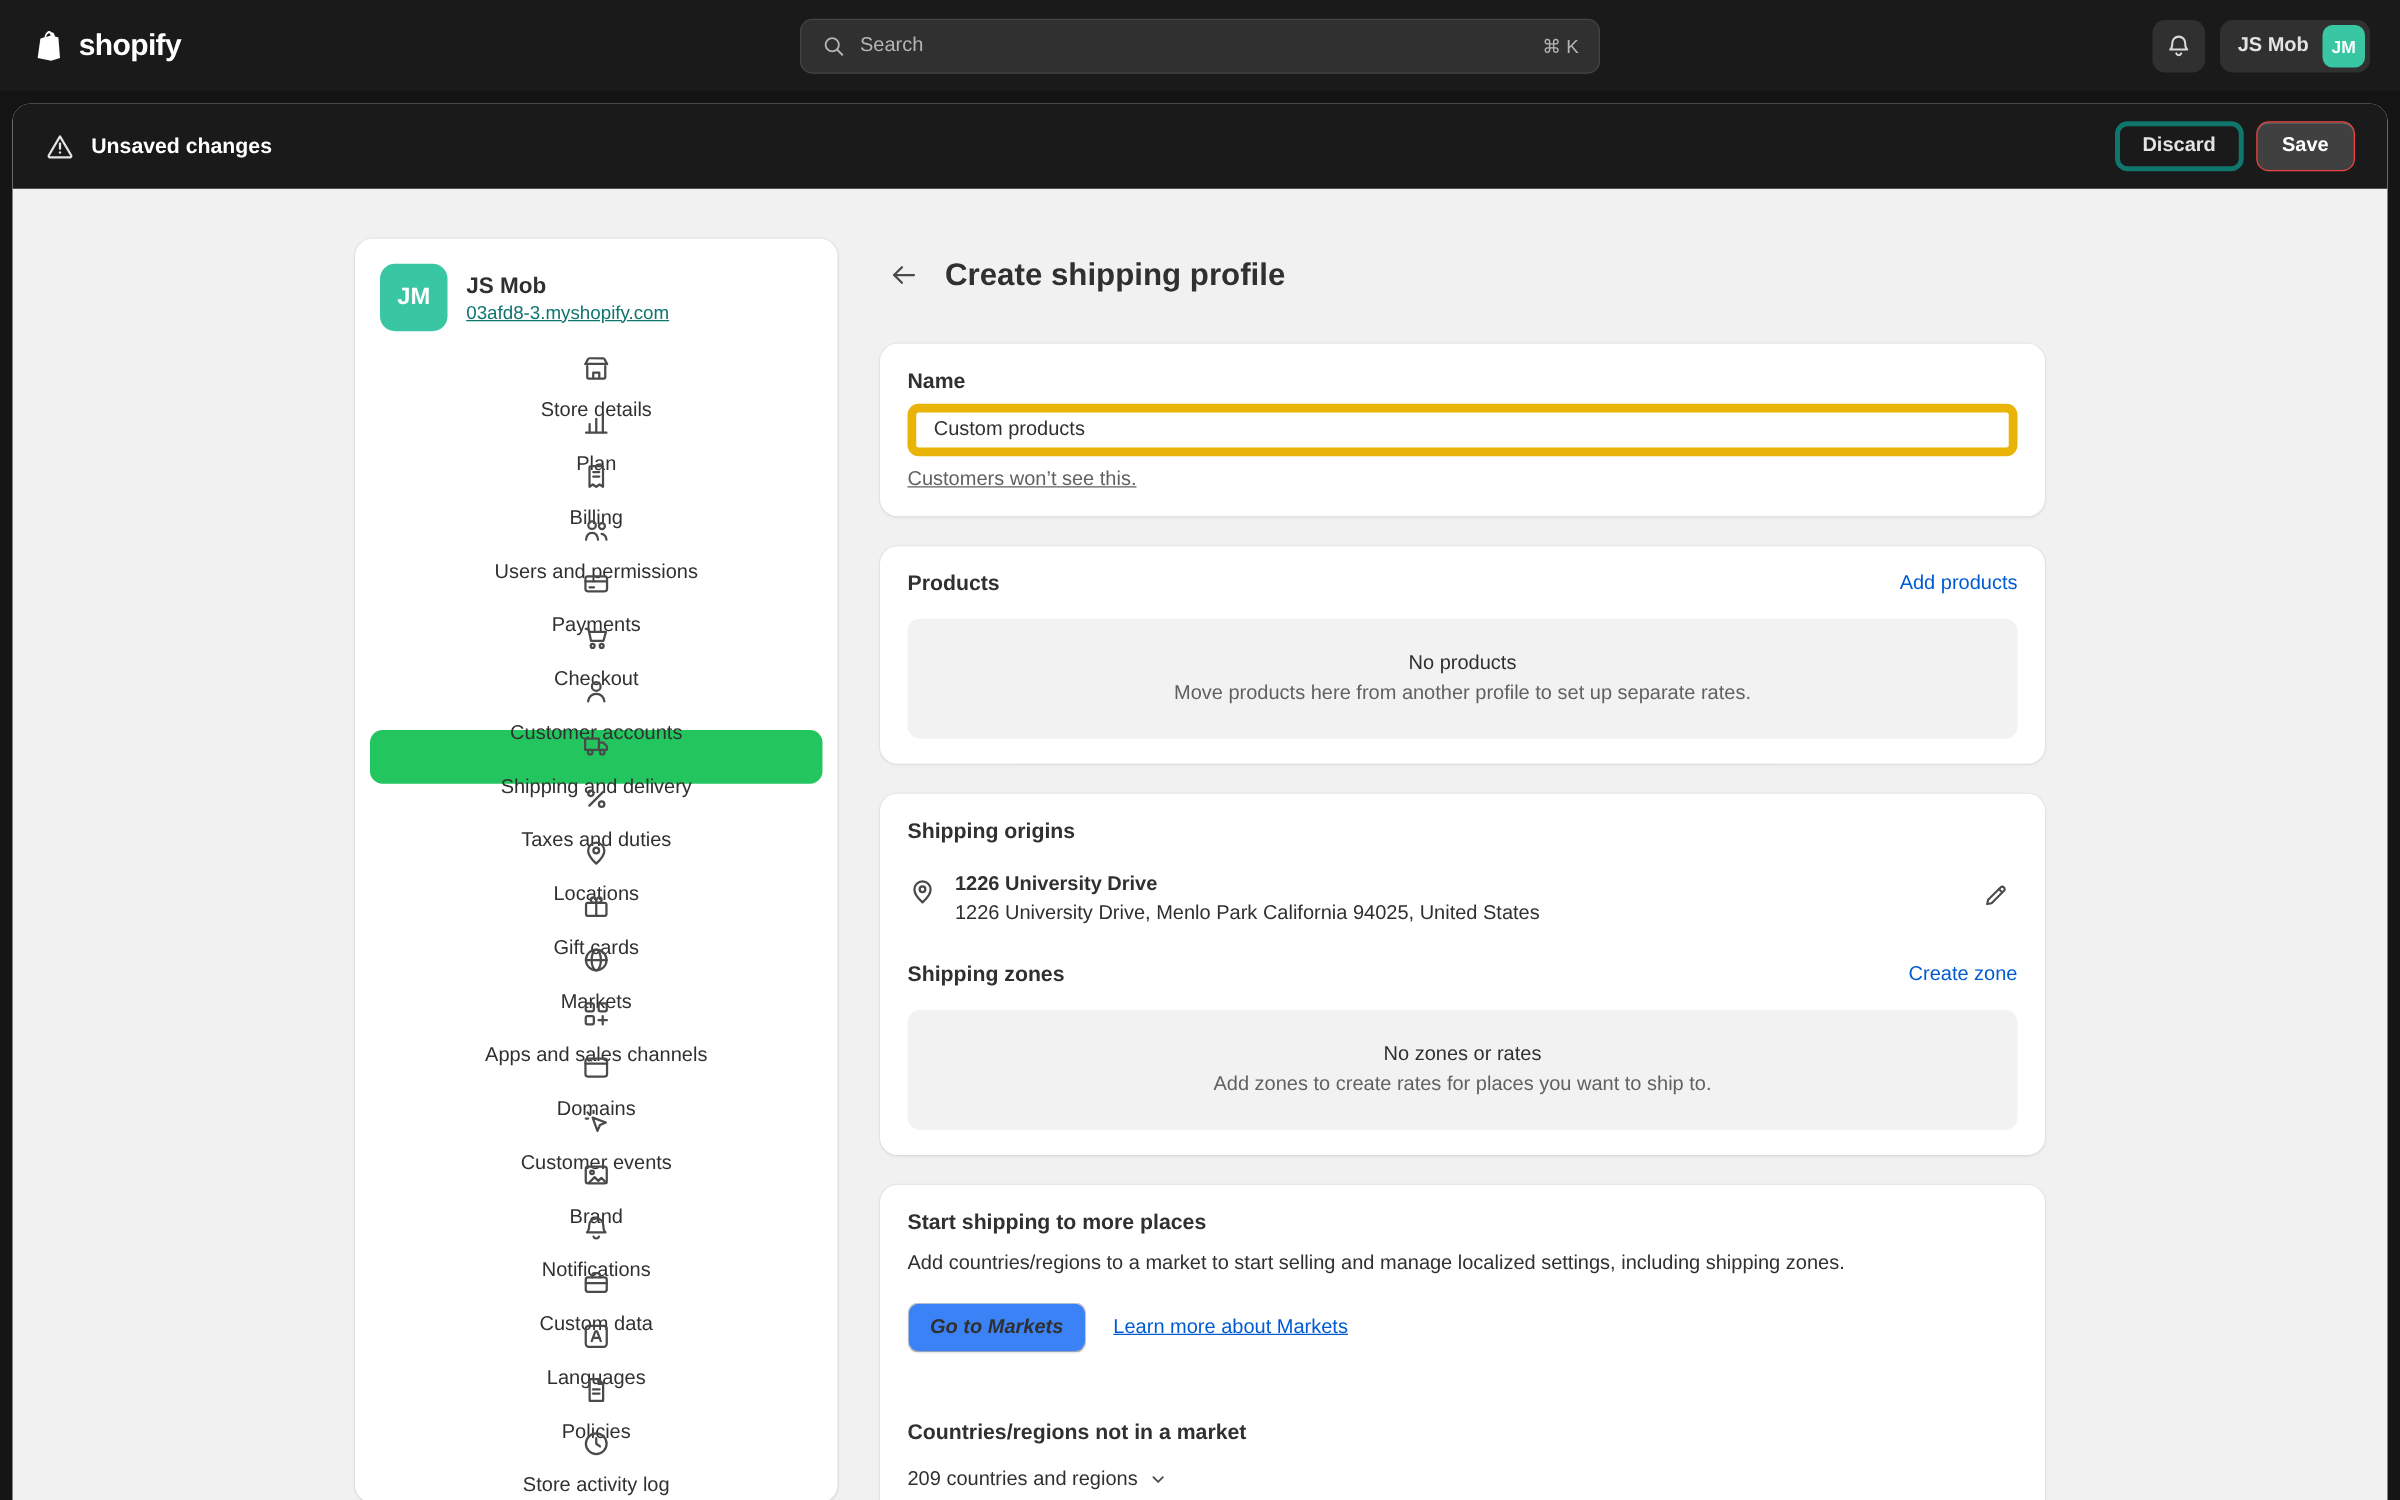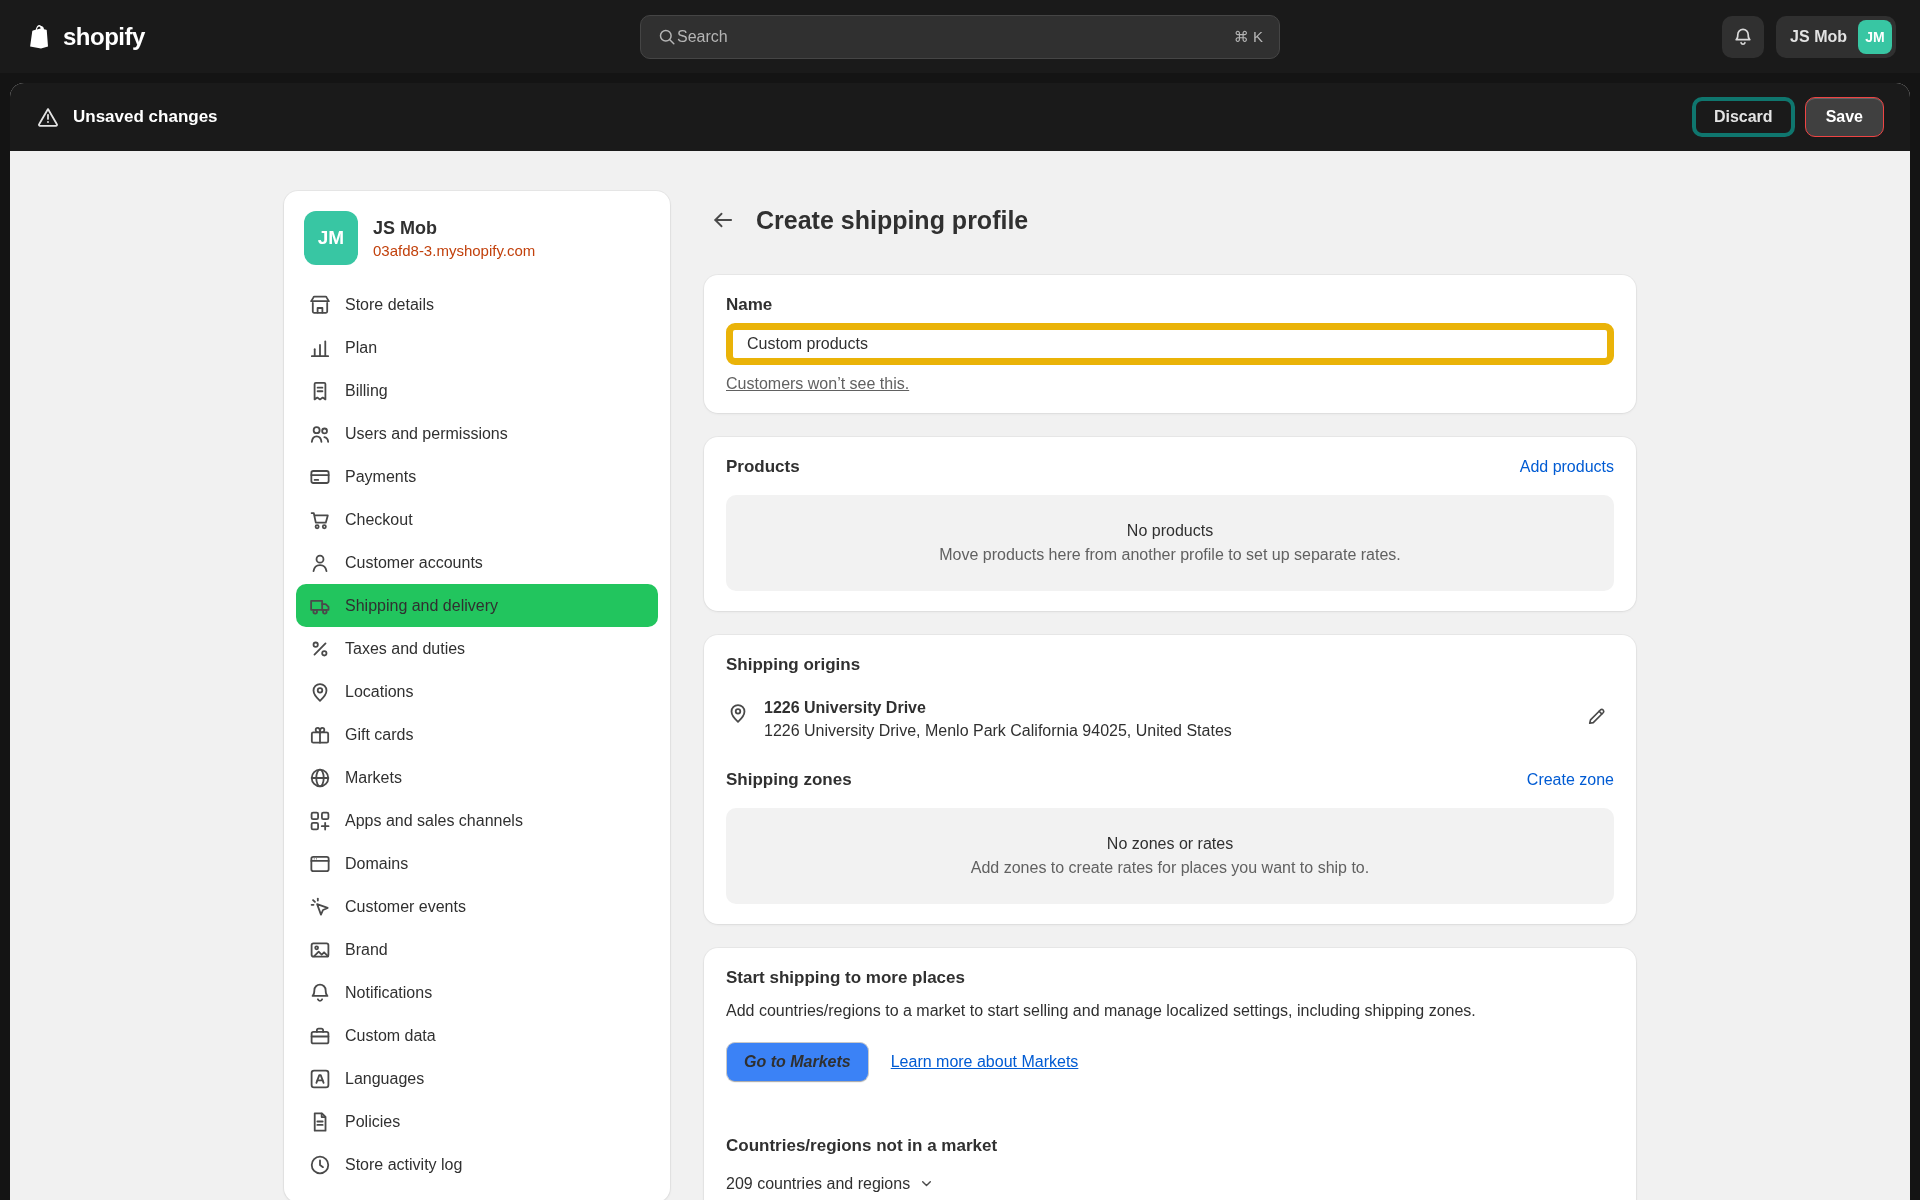--- a/index.html
+++ b/index.html
@@ -15,21 +15,21 @@
   
   .topbar {
     height: 73px; background: #1a1a1a;
     display: flex; align-items: center; padding: 0 24px; justify-content: flex-end;
   }
   .brand { flex: 1; display: flex; align-items: center; gap: 9px; color: #fff; }
   .logo-mark { width: 30px; height: 30px; color: #fff; }
   .brand-name { font-size: 24px; font-weight: 700; letter-spacing: -0.5px; }
   .searchbar {
     width: 640px; height: 44px; background: #303030; border: 1px solid #454545;
-    border-radius: 10px; display: flex; align-items: center; 
+    border-radius: 10px; display: flex; align-items: center; gap: 11px;
     padding: 0 16px; color: #b5b5b5; font-size: 16px; cursor: text;
   }
   .searchbar .search-ic { width: 20px; height: 20px; color: #b5b5b5; flex: none; }
   .searchbar .kbd { margin-left: auto; color: #b5b5b5; font-size: 15px; }
   .topbar-right { flex: 1; display: flex; align-items: center; justify-content: flex-end; gap: 12px; }
   .icon-btn {
     width: 42px; height: 42px; background: #303030; border: none; border-radius: 10px;
     display: flex; align-items: center; justify-content: center; color: #d9d9d9; cursor: pointer;
   }
   .icon-btn svg { width: 22px; height: 22px; }
@@ -78,24 +78,24 @@
     width: 386px; flex: none; background: #fff; border-radius: 14px;
     box-shadow: 0 0 0 1px rgba(0,0,0,0.04), 0 1px 3px rgba(0,0,0,0.07);
     padding: 14px 12px 16px;
   }
   .store-head { display: flex; align-items: center; gap: 15px; padding: 6px 8px 18px; }
   .store-avatar {
     width: 54px; height: 54px; border-radius: 12px; background: #38c6a3; color: #fff;
     display: flex; align-items: center; justify-content: center; font-size: 19px; font-weight: 700; flex: none;
   }
   .store-name { font-size: 18px; font-weight: 700; color: #303030; }
-  .store-domain { font-size: 15px; color: #c2410c; margin-top: 3px; }
+  .store-domain { font-size: 15px; color: #0f766e; margin-top: 3px; text-decoration: underline; }
   .nav-item {
     display: flex; align-items: center; gap: 13px; height: 43px; padding: 0 12px;
-    border-radius: 10px; font-size: 16px; color: #303030; cursor: pointer;
+    border-radius: 10px; font-size: 16px; color: #303030; cursor: pointer; flex-direction: column;
   }
   .nav-item svg { width: 24px; height: 24px; color: #4a4a4a; flex: none; }
   .nav-item.active { background: #22c55e; }
 
   
   .main { flex: 1; min-width: 0; }
   .page-head { display: flex; align-items: center; gap: 14px; height: 58px; margin-bottom: 26px; }
   .back-btn {
     width: 38px; height: 38px; border: none; background: transparent; border-radius: 9px;
     display: flex; align-items: center; justify-content: center; color: #4a4a4a; cursor: pointer;

